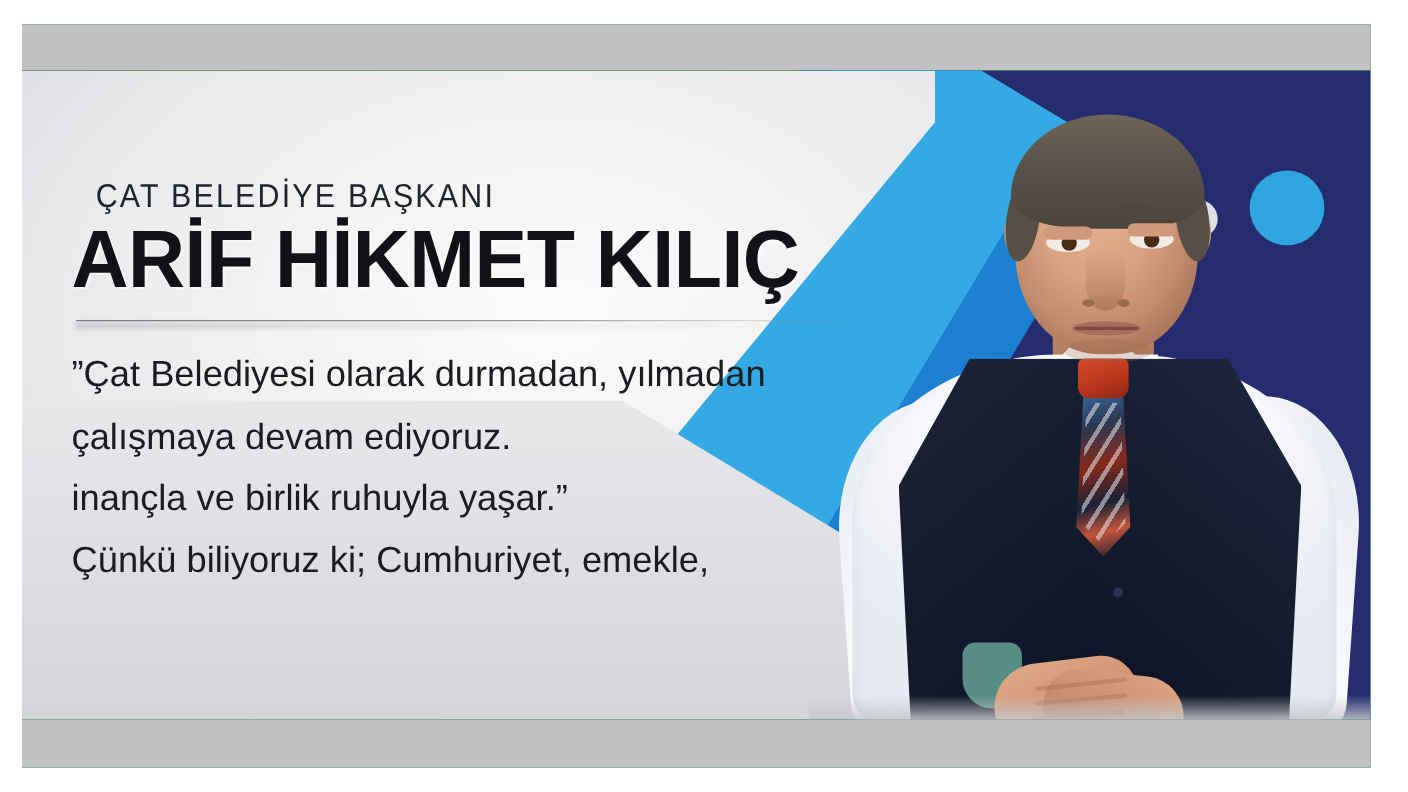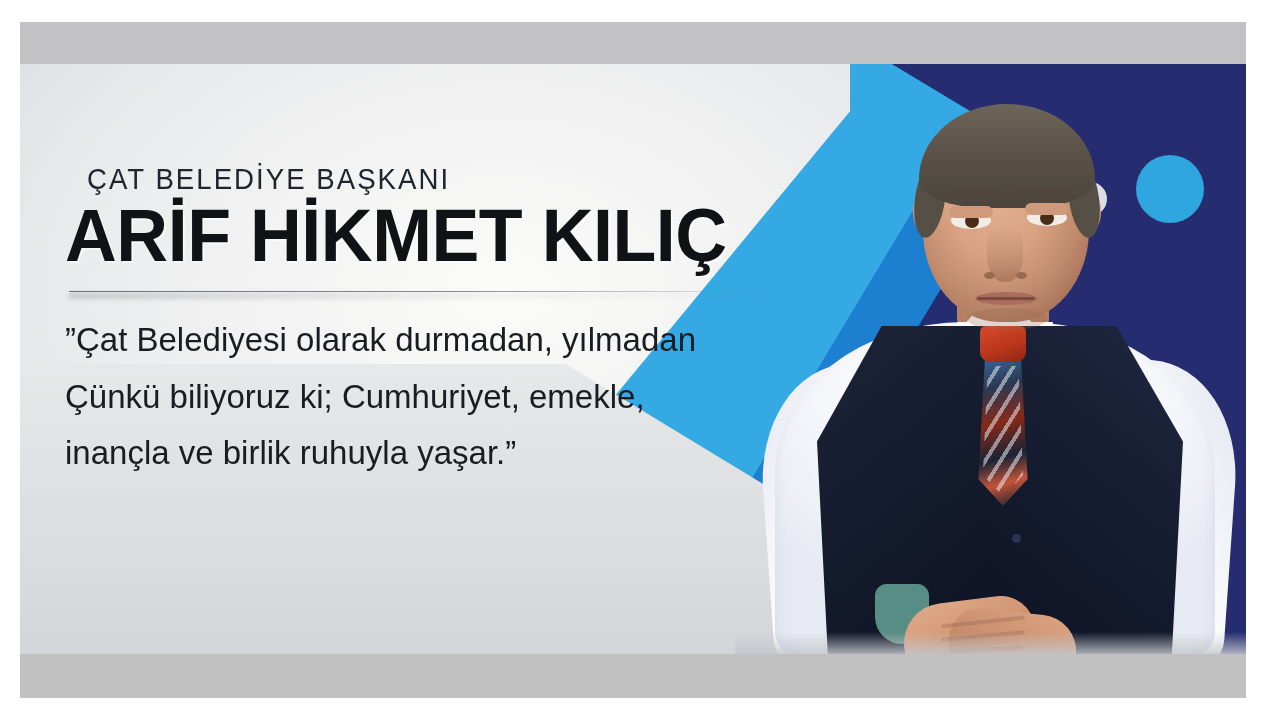--- a/index.html
+++ b/index.html
@@ -483,22 +483,23 @@
 
         <div class="portrait-fade"></div>
       </div>
 
       <div class="textblock">
         <div class="eyebrow">ÇAT BELEDİYE BAŞKANI</div>
         <div class="bigname">ARİF HİKMET KILIÇ</div>
         <div class="rule"></div>
         <div class="quote">
           <div>”Çat Belediyesi olarak durmadan, yılmadan</div>
+          <div>çalışmaya devam ediyoruz.</div>
+          <div>inançla ve birlik ruhuyla yaşar.”</div>
           <div>Çünkü biliyoruz ki; Cumhuriyet, emekle,</div>
-          <div>inançla ve birlik ruhuyla yaşar.”</div>
         </div>
       </div>
 
     </div>
 
     <div class="band-bottom"></div>
   </div>
 
 </div>
 

